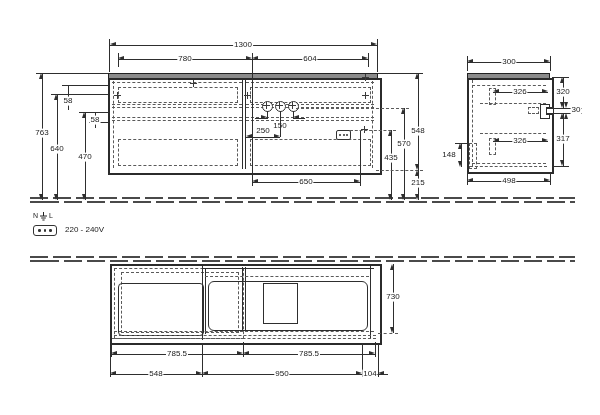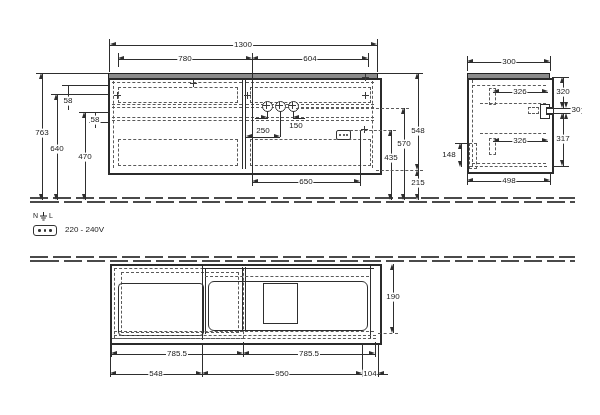--- a/index.html
+++ b/index.html
@@ -163,21 +163,21 @@
     <i class="ar aU" style="left:82px;top:112px"></i>
     <i class="ar aD" style="left:82px;top:194px"></i>
     <b class="lbl" style="left:85px;top:157px">470</b>
 
     <i class="vl" style="left:267px;top:111px;height:8px"></i>
     <i class="vl" style="left:293px;top:111px;height:8px"></i>
     <i class="hl" style="left:255px;top:118px;width:12px"></i>
     <i class="hl" style="left:293px;top:118px;width:12px"></i>
     <i class="ar aR" style="left:261px;top:115px"></i>
     <i class="ar aL" style="left:293px;top:115px"></i>
-    <b class="lbl" style="left:296px;top:126px">150</b>
+    <b class="lbl" style="left:280px;top:126px">150</b>
 
     <i class="vl" style="left:280px;top:111px;height:26px"></i>
     <i class="hl" style="left:246px;top:137px;width:34px"></i>
     <i class="ar aL" style="left:246px;top:134px"></i>
     <i class="ar aR" style="left:274px;top:134px"></i>
     <b class="lbl" style="left:263px;top:131px">250</b>
 
     <i class="vl" style="left:360px;top:130px;height:56px"></i>
     <i class="hl" style="left:252px;top:182px;width:108px"></i>
     <i class="ar aL" style="left:252px;top:179px"></i>
@@ -286,21 +286,21 @@
     <i class="sr" style="left:263px;top:283px;width:33px;height:39px"></i>
     <i class="dh" style="left:205px;top:276px;width:164px"></i>
     <i class="dh" style="left:114px;top:331px;width:260px"></i>
     <i class="dh" style="left:114px;top:335px;width:262px"></i>
     <i class="dh" style="left:112px;top:338px;width:264px"></i>
 
     <i class="dh" style="left:378px;top:333px;width:20px"></i>
     <i class="vl" style="left:393px;top:264px;height:69px"></i>
     <i class="ar aU" style="left:390px;top:264px"></i>
     <i class="ar aD" style="left:390px;top:327px"></i>
-    <b class="lbl" style="left:393px;top:297px">190</b>
+    <b class="lbl" style="left:393px;top:297px">730</b>
 
     <i class="vl" style="left:111px;top:345px;height:12px"></i>
     <i class="vl" style="left:243px;top:342px;height:15px"></i>
     <i class="vl" style="left:375px;top:342px;height:15px"></i>
     <i class="hl" style="left:111px;top:354px;width:132px"></i>
     <i class="ar aL" style="left:111px;top:351px"></i>
     <i class="ar aR" style="left:237px;top:351px"></i>
     <b class="lbl" style="left:177px;top:354px">785.5</b>
     <i class="hl" style="left:243px;top:354px;width:132px"></i>
     <i class="ar aL" style="left:243px;top:351px"></i>

